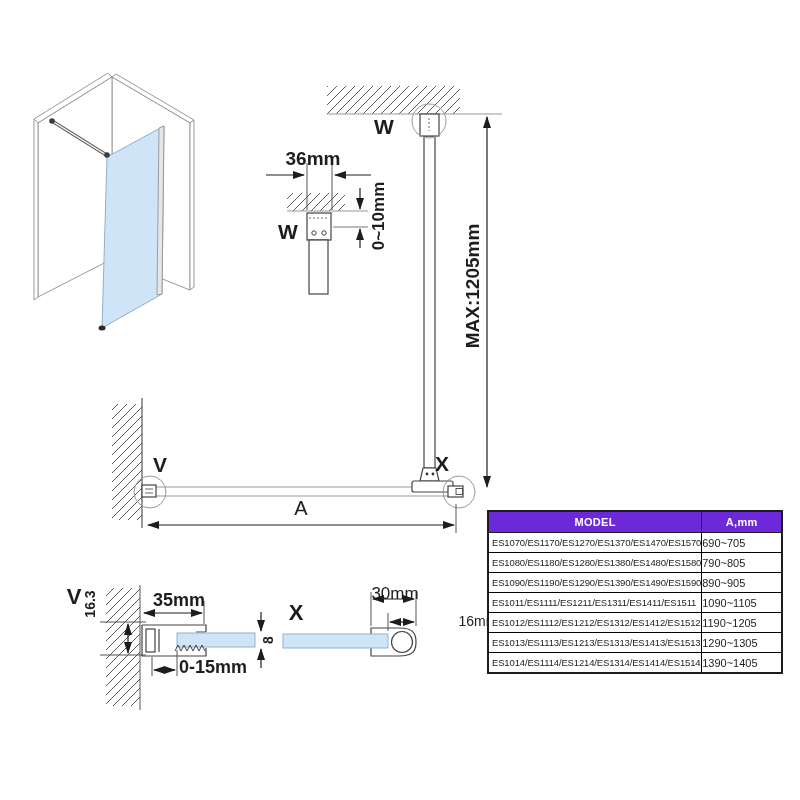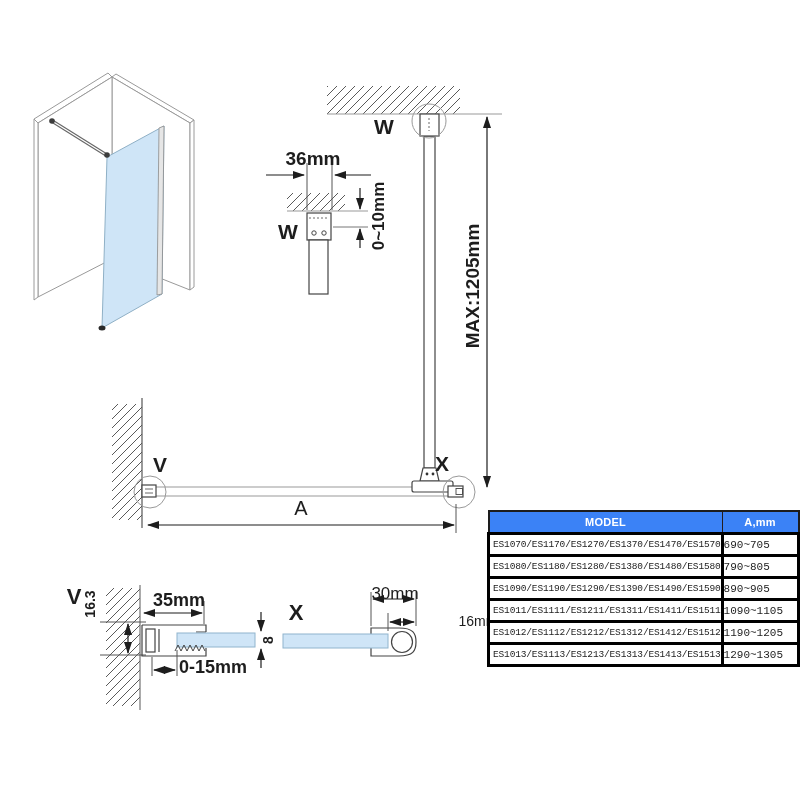--- a/index.html
+++ b/index.html
@@ -14,26 +14,26 @@
   }
   .lbl.rot{transform:translate(-50%,-50%) rotate(-90deg);}
   .lbl.thin{font-weight:normal;}
   
   #model-table{
     position:absolute;left:487px;top:510px;
     border-collapse:collapse;table-layout:fixed;
     border:2px solid #1d1d1d;background:#fff;
   }
   #model-table th{
-    background:#3b82f6;color:#ffffff;font-size:11px;font-weight:bold;
+    background:#6d28d9;color:#ffffff;font-size:11px;font-weight:bold;
     height:20px;padding:0;border:1px solid #241d1d;letter-spacing:.3px;
   }
   #model-table td{
-    border:3px solid #000000;padding:0;height:19px;color:#1d1d1d;
-    white-space:nowrap;overflow:hidden;font-family:Liberation Mono, monospace;
+    border:1px solid #000000;padding:0;height:19px;color:#1d1d1d;
+    white-space:nowrap;overflow:hidden;
   }
   #model-table td.model-cell{
     width:197px;font-size:9.5px;letter-spacing:-0.15px;padding-left:3px;
   }
   #model-table td.value-cell{width:79px;font-size:11px;text-align:left;}
 </style>
 </head>
 <body>
 
 <svg id="linework" width="800" height="800" viewBox="0 0 800 800">
@@ -213,14 +213,18 @@
         <td class="value-cell">1090~1105</td>
       </tr>
       <tr>
         <td class="model-cell">ES1012/ES1112/ES1212/ES1312/ES1412/ES1512</td>
         <td class="value-cell">1190~1205</td>
       </tr>
       <tr>
         <td class="model-cell">ES1013/ES1113/ES1213/ES1313/ES1413/ES1513</td>
         <td class="value-cell">1290~1305</td>
       </tr>
+      <tr>
+        <td class="model-cell">ES1014/ES1114/ES1214/ES1314/ES1414/ES1514</td>
+        <td class="value-cell">1390~1405</td>
+      </tr>
     </tbody>
 </table>
 
 </body></html>

